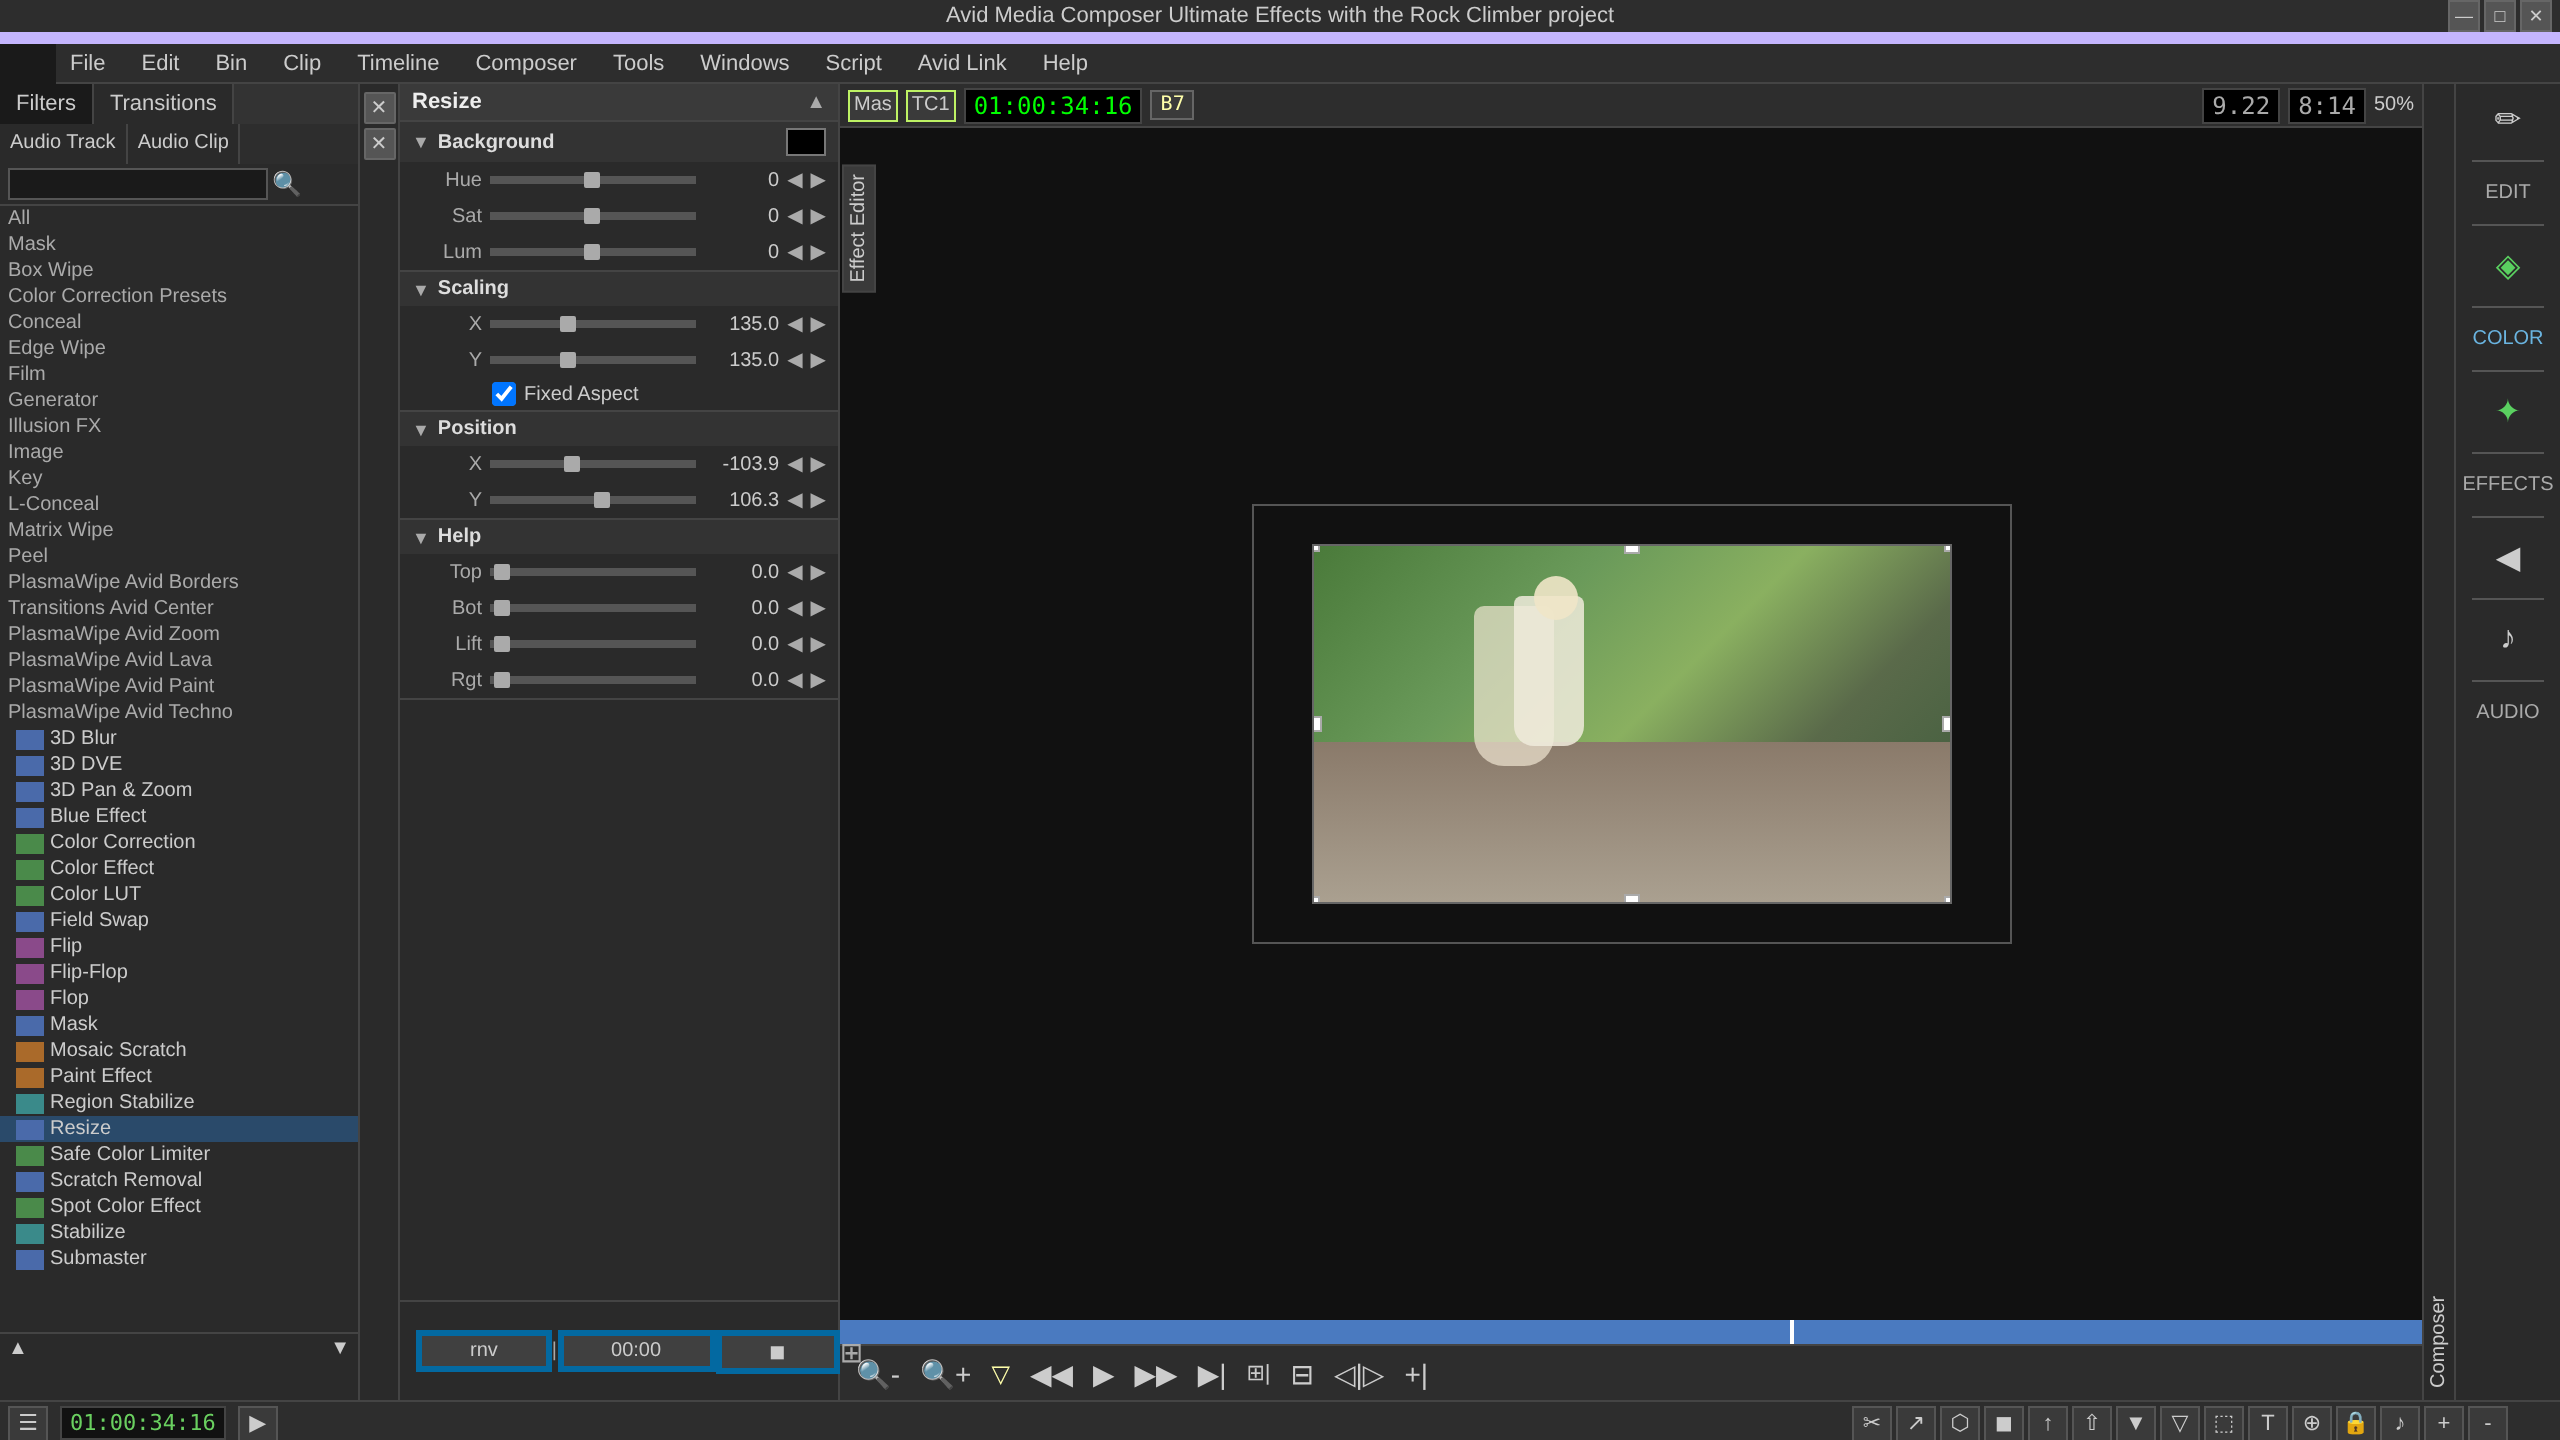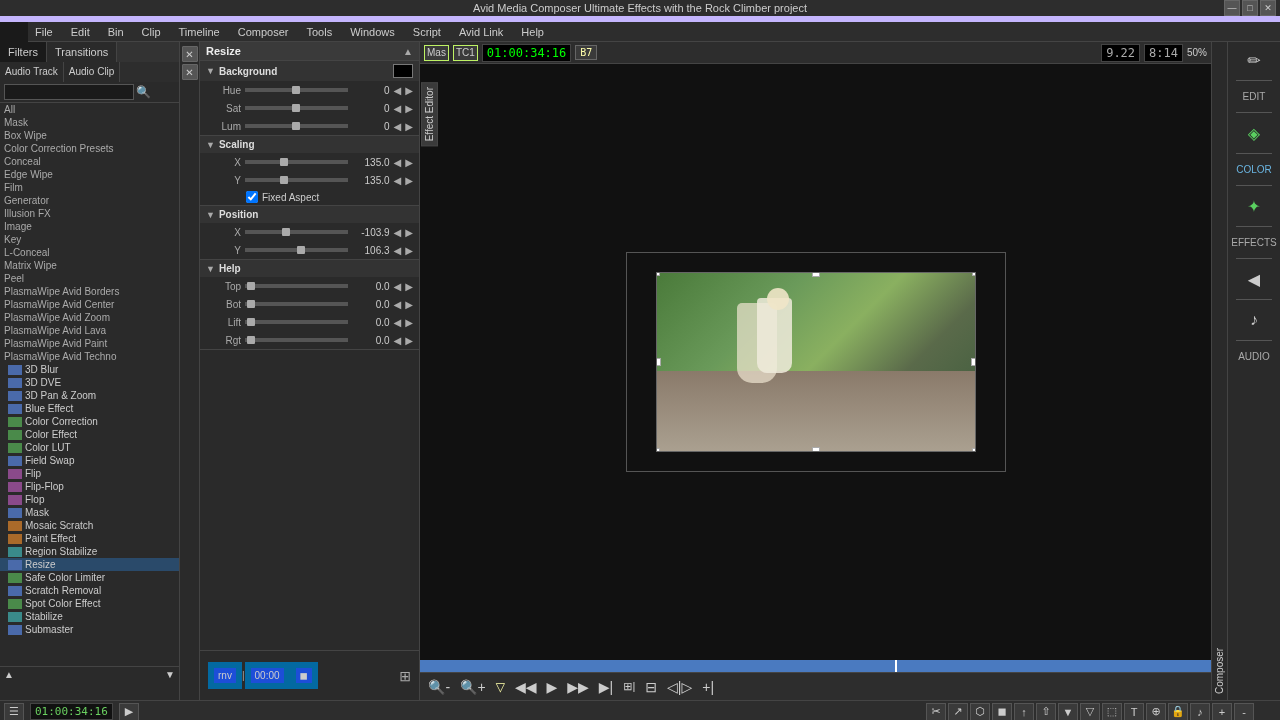--- a/index.html
+++ b/index.html
@@ -489,25 +489,25 @@
     #effect-editor-bottom {
       height: 50px;
       background: #2a2a2a;
       border-top: 1px solid #444;
       display: flex;
       align-items: center;
       justify-content: space-between;
       padding: 4px 8px;
     }
     .ef-btn {
-      background: #1d4ed8;
-      border: 6px solid #0369a1;
+      background: #404040;
+      border: 3px solid #0369a1;
       color: #ccc;
       font-size: 10px;
-      padding: 2px 4px;
+      padding: 2px 24px;
       cursor: pointer;
     }
   </style>
 </head>
 <body>
 
 <div id="titlebar">
   <span>Avid Media Composer Ultimate Effects with the Rock Climber project</span>
   <div class="win-controls">
     <div class="win-btn">—</div>
@@ -554,21 +554,21 @@
       <div class="category">Edge Wipe</div>
       <div class="category">Film</div>
       <div class="category">Generator</div>
       <div class="category">Illusion FX</div>
       <div class="category">Image</div>
       <div class="category">Key</div>
       <div class="category">L-Conceal</div>
       <div class="category">Matrix Wipe</div>
       <div class="category">Peel</div>
       <div class="category">PlasmaWipe Avid Borders</div>
-      <div class="category">PlasmaWipe Avid Center</div>
+      <div class="category">Transitions Avid Center</div>
       <div class="category">PlasmaWipe Avid Zoom</div>
       <div class="category">PlasmaWipe Avid Lava</div>
       <div class="category">PlasmaWipe Avid Paint</div>
       <div class="category">PlasmaWipe Avid Techno</div>
 
       <div class="item">
         <div class="icon-box blue"></div>
         <span>3D Blur</span>
       </div>
       <div class="item">

